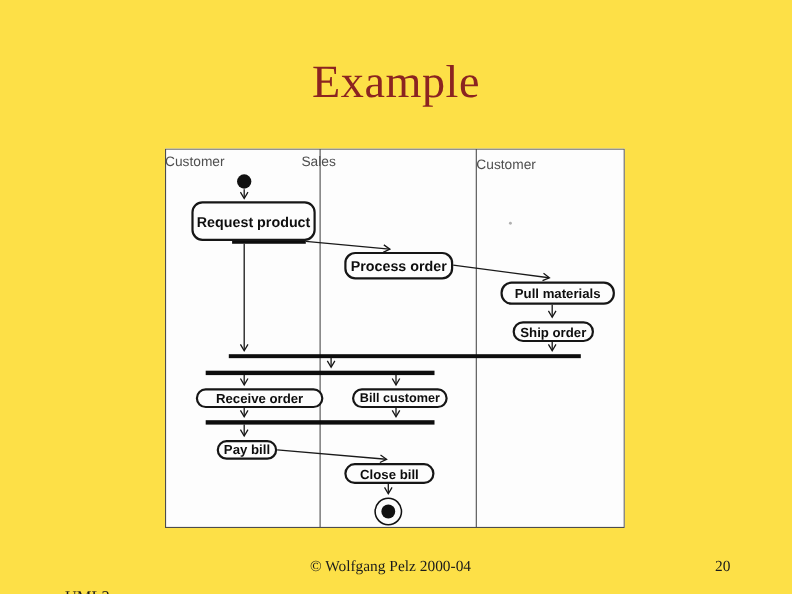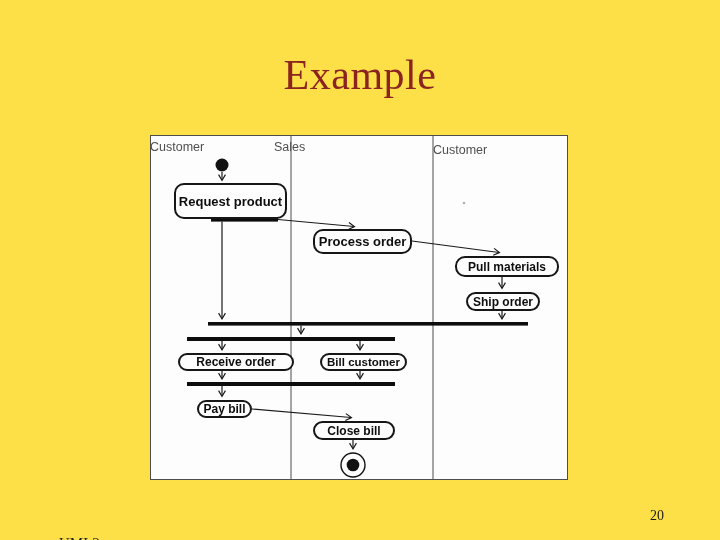--- a/index.html
+++ b/index.html
@@ -94,15 +94,16 @@
     <div class="node" style="left:163px;top:94px;width:99px;height:25px;font-size:13px">Process order</div>
     <div class="node" style="left:305px;top:121px;width:104px;height:21px">Pull materials</div>
     <div class="node" style="left:316px;top:157px;width:74px;height:19px">Ship order</div>
     <div class="node" style="left:28px;top:218px;width:116px;height:18px">Receive order</div>
     <div class="node" style="left:170px;top:218px;width:87px;height:18px;font-size:11.5px">Bill customer</div>
     <div class="node" style="left:47px;top:265px;width:55px;height:18px">Pay bill</div>
     <div class="node" style="left:163px;top:286px;width:82px;height:19px">Close bill</div>
   </div>
 
   <div class="footer-left">UML2</div>
+  <div class="footer-center">© Wolfgang Pelz 2000-04</div>
   <div class="footer-right">20</div>
 
 </div>
 
 </body></html>

